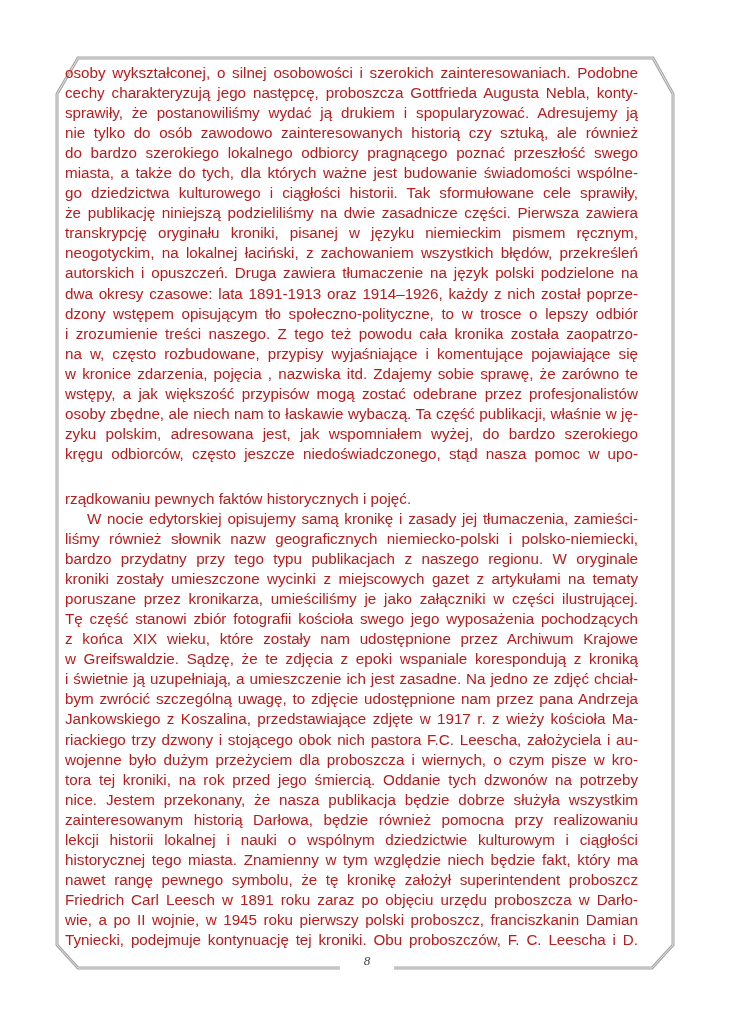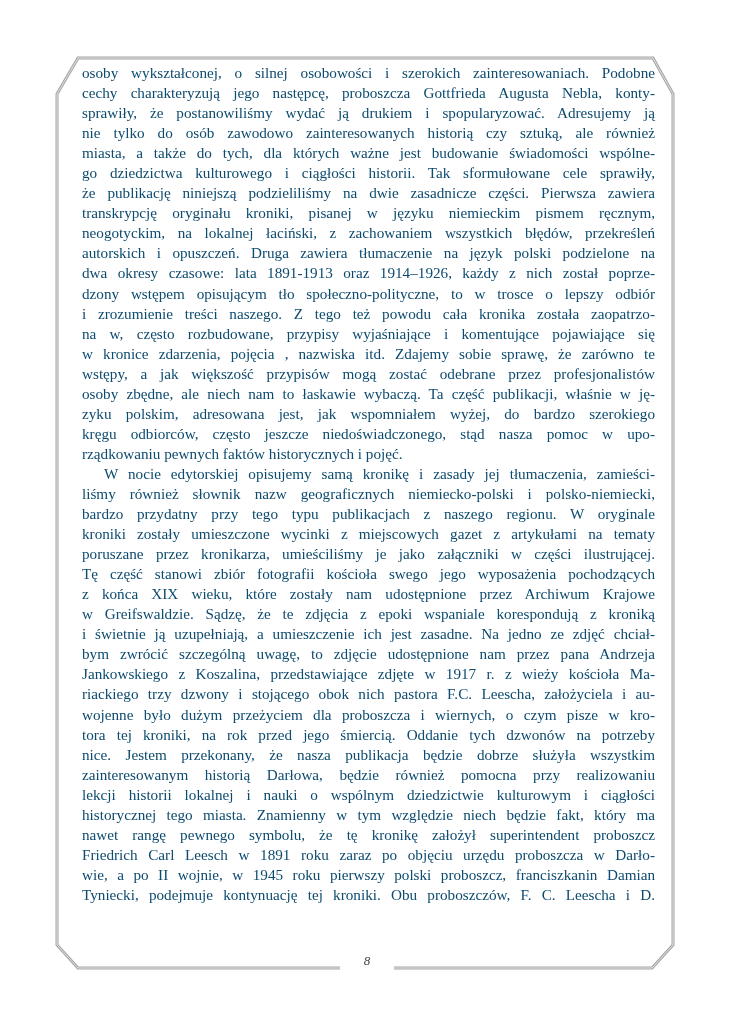--- a/index.html
+++ b/index.html
@@ -15,38 +15,39 @@
     }
     #frame {
       position: absolute;
       left: 0;
       top: 0;
       width: 734px;
       height: 1024px;
     }
     .page-text {
       position: absolute;
-      left: 82px;
+      left: 65px;
       top: 63px;
       width: 573px;
-      font-family: Liberation Serif, serif;
+      font-family: Liberation Sans, sans-serif;
       font-size: 15.2px;
       line-height: 20.05px;
-      color: #0c4a6e;
+      color: #b91c1c;
     }
     .line {
       display: block;
       white-space: nowrap;
       text-align: justify;
       text-align-last: justify;
       height: 20.05px;
       overflow: visible;
     }
     .line.last {
       text-align-last: left;
+      margin-top: 25px;
     }
     .line.indent {
       text-indent: 22px;
     }
     .page-number {
       position: absolute;
       left: 352px;
       width: 30px;
       top: 953px;
       text-align: center;
@@ -65,20 +66,21 @@
   <polygon points="78,58 653,58 673,94 673,945 652,968 78,968 57,945 57,94" fill="none" stroke="#e2e2e2" stroke-width="1"></polygon>
   <rect x="340" y="960" width="54" height="14" fill="#ffffff"></rect>
 </svg>
 
 <div class="page-text" id="page-text">
     <div>
       <span class="line">osoby wykształconej, o silnej osobowości i szerokich zainteresowaniach. Podobne</span>
       <span class="line">cechy charakteryzują jego następcę, proboszcza  Gottfrieda Augusta Nebla, konty-</span>
       <span class="line">sprawiły, że postanowiliśmy wydać ją drukiem i spopularyzować. Adresujemy ją</span>
       <span class="line">nie tylko do osób zawodowo zainteresowanych historią czy sztuką, ale również</span>
+      <span class="line">do bardzo szerokiego lokalnego odbiorcy pragnącego poznać przeszłość swego</span>
       <span class="line">miasta, a także do tych, dla których  ważne jest budowanie świadomości wspólne-</span>
       <span class="line">go dziedzictwa kulturowego i ciągłości historii. Tak sformułowane cele sprawiły,</span>
       <span class="line">że publikację niniejszą podzieliliśmy na dwie zasadnicze części. Pierwsza zawiera</span>
       <span class="line">transkrypcję oryginału kroniki, pisanej w języku niemieckim pismem ręcznym,</span>
       <span class="line">neogotyckim, na lokalnej łaciński, z zachowaniem wszystkich błędów, przekreśleń</span>
       <span class="line">autorskich i opuszczeń. Druga zawiera tłumaczenie na język polski podzielone na</span>
       <span class="line">dwa okresy czasowe: lata 1891-1913 oraz 1914–1926, każdy z nich został poprze-</span>
       <span class="line">dzony wstępem opisującym tło społeczno-polityczne, to w trosce o lepszy odbiór</span>
       <span class="line">i zrozumienie treści naszego. Z tego też powodu cała kronika została zaopatrzo-</span>
       <span class="line">na w, często rozbudowane, przypisy wyjaśniające i komentujące pojawiające się</span>

